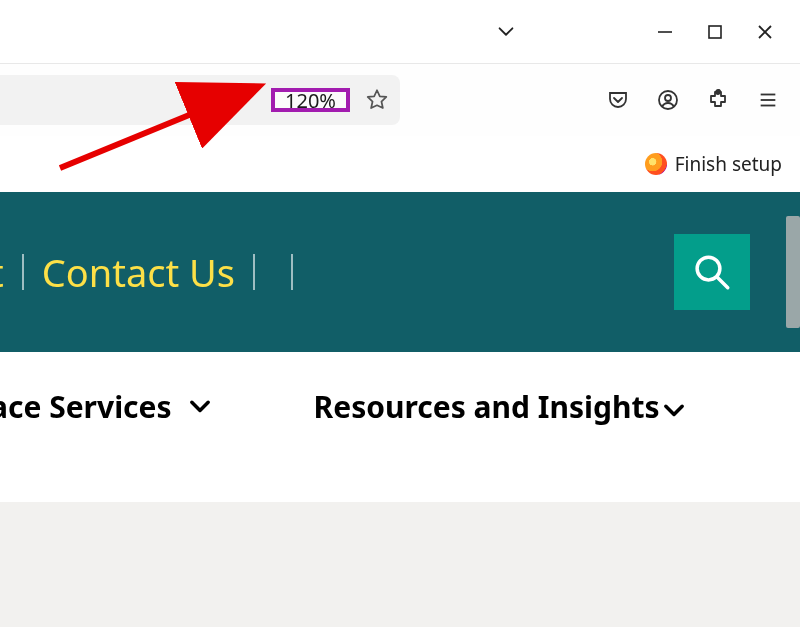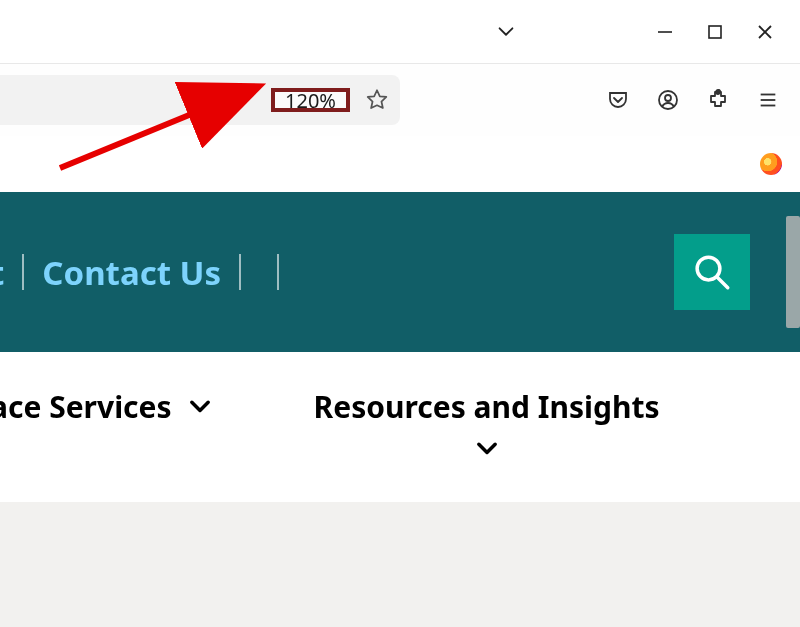--- a/index.html
+++ b/index.html
@@ -39,21 +39,21 @@
     display: flex;
     align-items: center;
     justify-content: flex-end;
     position: relative;
   }
   .zoom-badge {
     position: relative;
     height: 24px;
     padding: 0 10px;
     background: #fbfbfb;
-    border: 4px solid #7f1d1d;
+    border: 4px solid #a21caf;
     display: flex;
     align-items: center;
     justify-content: center;
     font-size: 20px;
     color: #1b1b1b;
     margin-right: 10px;
   }
   .star-btn {
     width: 34px; height: 34px;
     display: flex; align-items: center; justify-content: center;
@@ -96,23 +96,23 @@
     background: #115e67;
     display: flex;
     align-items: center;
     padding-left: 0;
     padding-right: 40px;
     gap: 0;
     position: relative;
   }
   .teal-nav .sep { width: 2px; height: 36px; background: rgba(255,255,255,0.6); margin: 0 18px; }
   .teal-nav .nav-link {
-    color: #7dd3fc;
-    font-size: 33px;
-    font-weight: 700;
+    color: #fde047;
+    font-size: 38px;
+    font-weight: 400;
     white-space: nowrap;
   }
   .teal-nav .first { margin-left: -10px; }
   .search-btn {
     position: absolute;
     right: 50px;
     top: 50%;
     transform: translateY(-50%);
     width: 76px; height: 76px;
     background: #039e8b;
@@ -130,21 +130,21 @@
   .subnav {
     height: 150px;
     background: #fff;
     display: flex;
     align-items: flex-start;
     padding-top: 34px;
     gap: 60px;
   }
   .subnav .item {
     display: flex;
-    flex-direction: column;
+    flex-direction: row;
     align-items: center;
     font-size: 30px;
     font-weight: 700;
     color: #000;
   }
   .subnav .item.row { flex-direction: row; gap: 14px; align-items: center; }
   .subnav .item .chev { margin-top: 8px; }
   .subnav .left-item { margin-left: -10px; }
 
   
@@ -232,20 +232,21 @@
       <marker id="ahead" markerWidth="14" markerHeight="12" refX="12" refY="6" orient="auto">
         <path d="M0,0 L14,6 L0,12 z" fill="#e60000"></path>
       </marker>
     </defs>
     <line x1="10" y1="110" x2="205" y2="30" stroke="#e60000" stroke-width="6" marker-end="url(#ahead)"></line>
   </svg>
 </div>
 
 <div class="setup-row">
   <span class="ff-icon"></span>
+  <span>Finish setup</span>
 </div>
 
 <div class="teal-nav">
   <span class="nav-link first">t</span>
   <span class="sep"></span>
   <span class="nav-link">Contact Us</span>
   <span class="sep"></span>
   <span class="sep"></span>
 
   <div class="search-btn">

